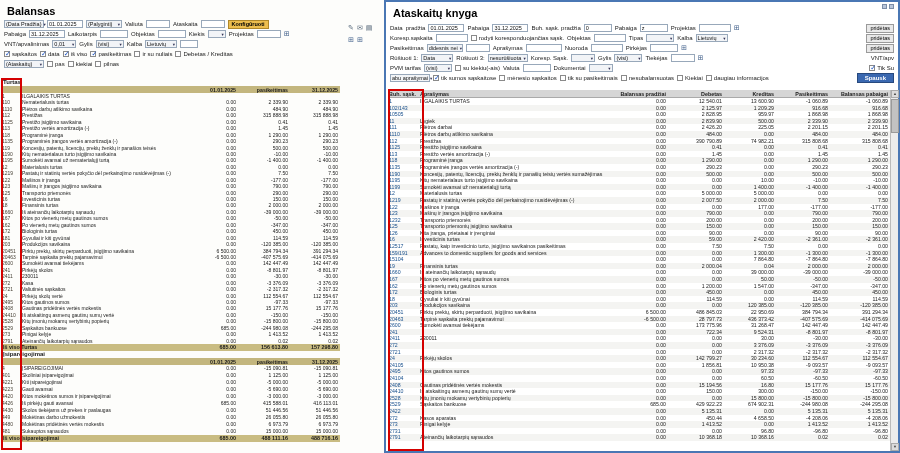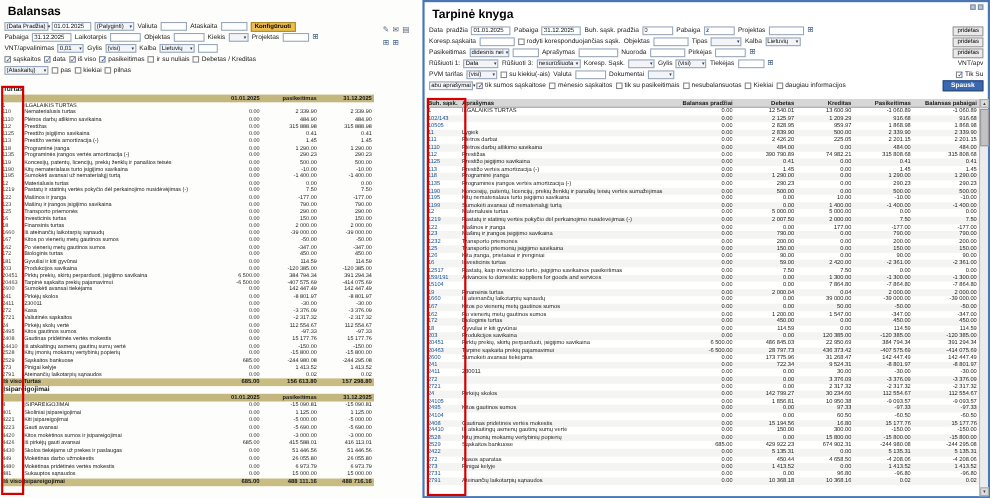--- a/index.html
+++ b/index.html
@@ -587,21 +587,21 @@
   </div>
 
   <div id="red-left" class="red-box"></div>
 </section>
 
 <section id="ledger">
   <div id="led-controls">
     <span class="winbtn"></span>
     <span class="winbtn"></span>
   </div>
-  <div class="win-title">Tarpinė knyga</div>
+  <div class="win-title">Ataskaitų knyga</div>
 
   <div id="led-form">
     <div class="frow">
       <span class="lbl">Data</span>
       <span class="lbl">pradžia</span>
       <input class="inp w36" value="01.01.2025" style="">
       <span class="lbl">Pabaiga</span>
       <input class="inp w36" value="31.12.2025" style="">
       <span class="lbl">Buh. sąsk. pradžia</span>
       <input class="inp w28" value="0" style="">

